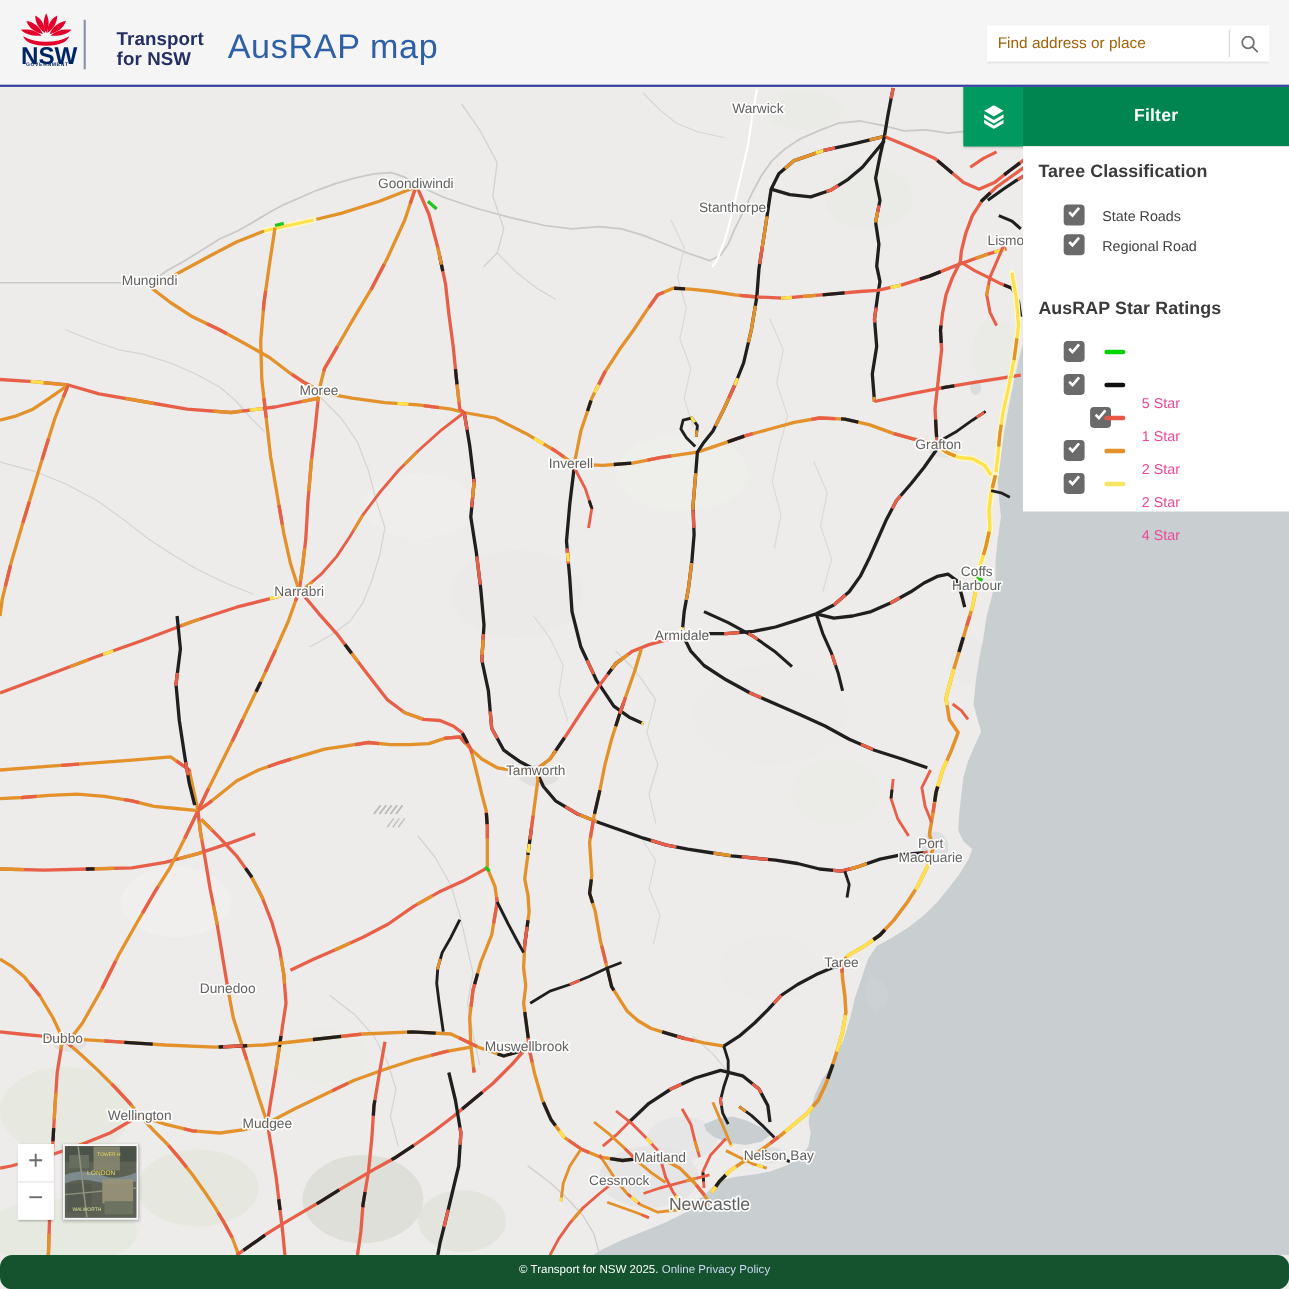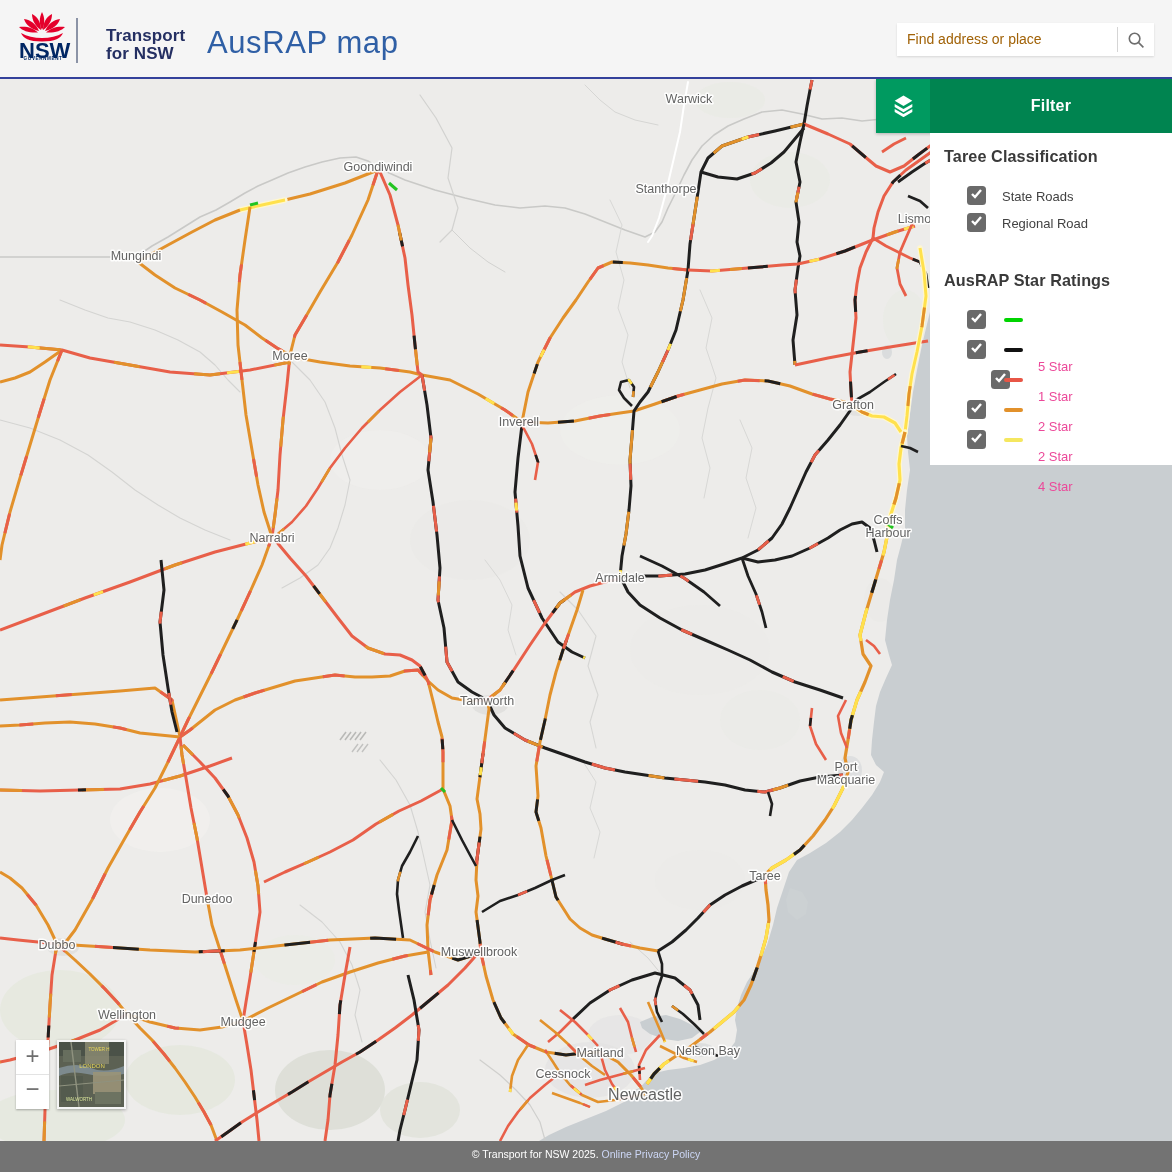--- a/index.html
+++ b/index.html
@@ -27,21 +27,21 @@
 .row .sw { position:absolute; left:37px; top:8px; width:19px; height:3.5px; border-radius:2px; }
 .row .lbl2 { position:absolute; left:71px; top:2.5px; font-size:13px; color:#ec4899; white-space:nowrap;margin-top:46px; }
 #resetbtn { position:absolute; left:965px; top:1074px; width:197px; height:37px; background:#04854f; border-radius:6px; color:#fff; font-size:14.5px; font-weight:bold; text-align:center; line-height:37px; z-index:26; }
 #zoomctl { position:absolute; left:16px; top:1040px; width:33px; height:69px; background:#ffffff; box-shadow:0 1px 2px rgba(0,0,0,0.3); z-index:26; }
 #zoomctl .z { width:33px; height:34px; text-align:center; line-height:32px; font-size:24px; color:#6e6e6e; font-weight:400; }
 #zoomctl .sep { height:1px; background:#e3e3e3; }
 #thumb { position:absolute; left:57px; top:1040px; width:69px; height:69px; background:#667; border:2px solid #f5f5f5; box-shadow:0 1px 3px rgba(0,0,0,0.3); z-index:26; }
 #attrib { position:absolute; left:0; top:1124px; width:1172px; height:17px; background:rgba(255,255,255,0.74); z-index:24; font-size:12px; color:#5e646b; }
 #attrib .l { position:absolute; left:6px; top:2px; }
 #attrib .r { position:absolute; right:6px; top:1px; }
-#footer { position:absolute; left:0; top:1141px; width:1172px; height:31px; background:#737373; z-index:30; text-align:center; color:#ffffff; font-size:10.5px; line-height:27px; }
+#footer { position:absolute; left:0; top:1141px; width:1172px; height:31px; background:#14532d; z-index:30; text-align:center; color:#ffffff; font-size:10.5px; line-height:27px;border-radius:11px; }
 #footer .link { color:#ccd6f5; }
 #mapsvg { position:absolute; left:0; top:79px; z-index:1; }
 </style></head>
 <body>
 <div id="app">
   <svg id="mapsvg" width="1172" height="1062" viewBox="0 79 1172 1062" font-family="Liberation Sans, sans-serif">
     <rect x="0" y="79" width="1172" height="1062" fill="#edecea"></rect>
     <ellipse cx="1020" cy="112" rx="55" ry="28" fill="#e6eadf" opacity="0.8"></ellipse>
 <ellipse cx="965" cy="280" rx="38" ry="26" fill="#e6eadf" opacity="0.7"></ellipse>
 <ellipse cx="730" cy="100" rx="35" ry="18" fill="#e8ebe2" opacity="0.6"></ellipse>

